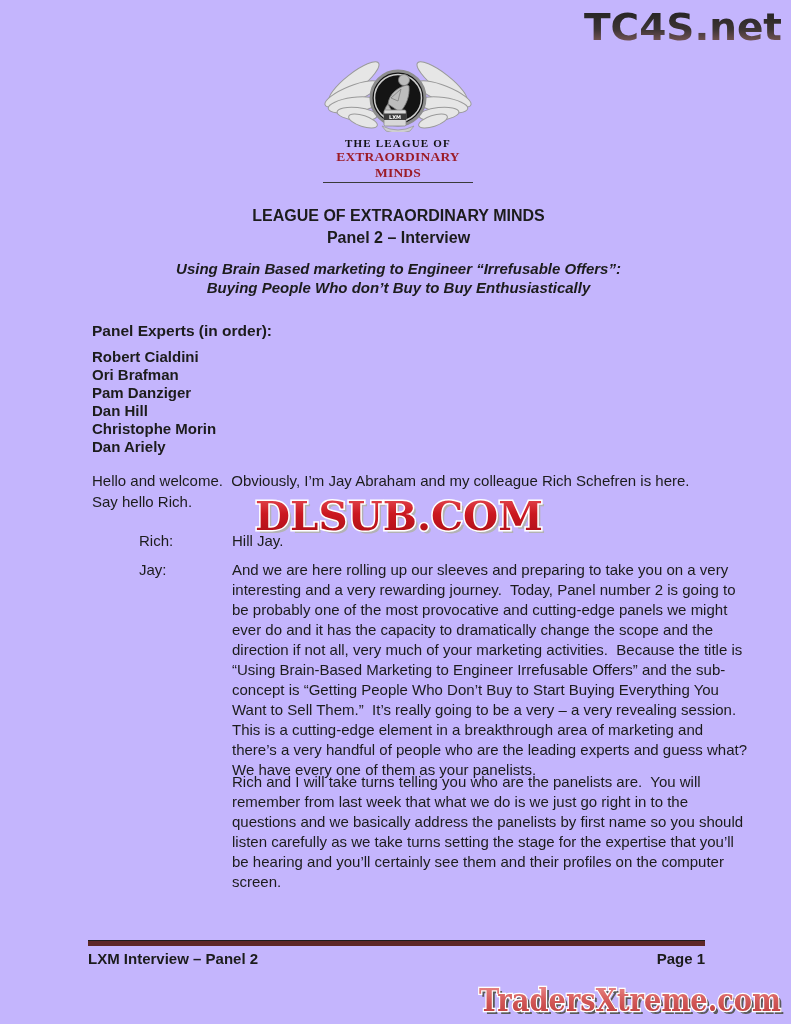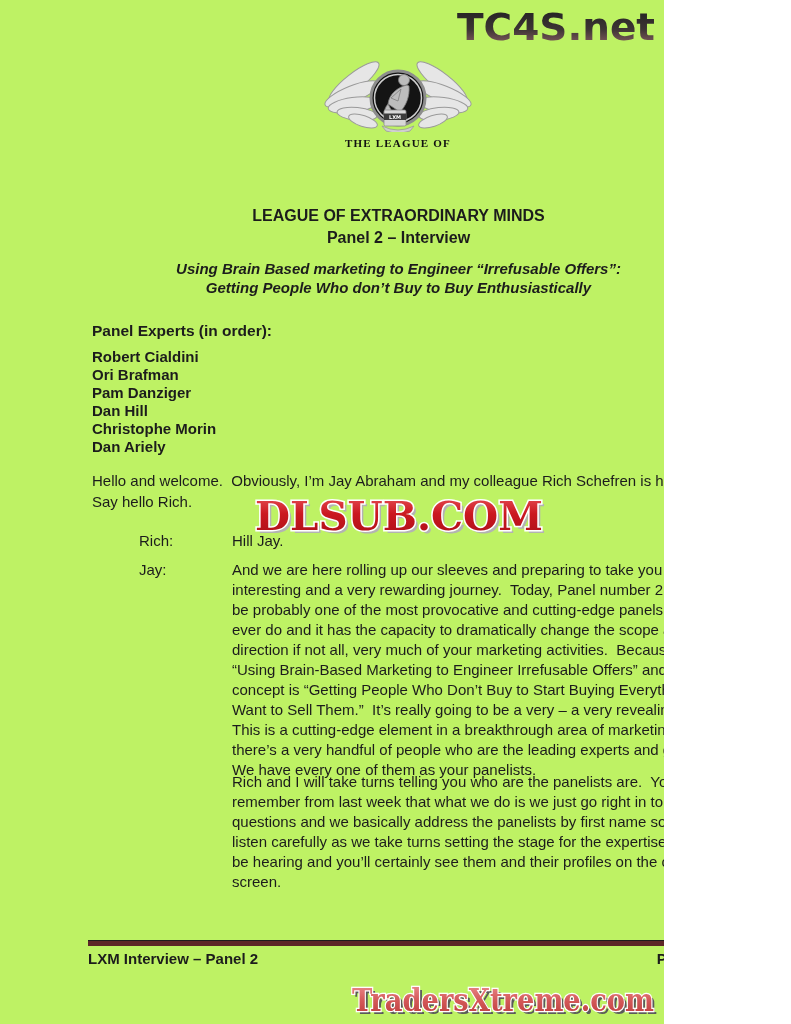--- a/index.html
+++ b/index.html
@@ -1,20 +1,20 @@
 <!DOCTYPE html>
 <html><head>
 <meta charset="utf-8">
 <style>
   * { margin:0; padding:0; box-sizing:border-box; }
   html,body { background:#ffffff; }
   .page {
     position:relative;
-    width:664px; height:1024px;
-    background:#bef264;
+    width:791px; height:1024px;
+    background:#c4b5fd;
     font-family:"Liberation Sans", sans-serif;
     color:#1c1c1c;
     overflow:hidden;
   }
 
   
   .wm-top { position:absolute; top:2px; right:2px; }
   .wm-mid { position:absolute; left:250px; top:493px; }
   .wm-bot { position:absolute; right:1px; top:981px; }
 
@@ -114,30 +114,31 @@
         <path d="M77 29 L67 38 L74 41 Z"></path>
         <path d="M64 44 C59 50, 59 57, 63 62 L72 59 Z"></path>
       </g>
 
       <rect x="60" y="50" width="22" height="16" rx="1.5" fill="#d8d8d8" stroke="#8a8a8a" stroke-width="0.8"></rect>
       <rect x="60" y="53.5" width="22" height="6.5" fill="#3c3c3c"></rect>
       <text x="71" y="58.8" text-anchor="middle" font-family="DejaVu Sans, sans-serif" font-size="5" font-weight="bold" fill="#ffffff">LXM</text>
       <path d="M58 66 Q74 74 90 66 L86 71 Q74 75 62 71 Z" fill="#cfcfcf" stroke="#9a9a9a" stroke-width="0.8"></path>
     </svg>
     <div class="logo-line1">THE LEAGUE OF</div>
+    <div><span class="logo-line2">EXTRAORDINARY MINDS</span></div>
   </div>
 
   <div class="content centered doc-title" style="position:absolute;">
     <div>LEAGUE OF EXTRAORDINARY MINDS</div>
     <div>Panel 2 – Interview</div>
   </div>
 
   <div class="content centered doc-sub" style="position:absolute;">
     <div>Using Brain Based marketing to Engineer “Irrefusable Offers”:</div>
-    <div>Getting People Who don’t Buy to Buy Enthusiastically</div>
+    <div>Buying People Who don’t Buy to Buy Enthusiastically</div>
   </div>
 
   <div class="content experts-hd" style="position:absolute;">Panel Experts (in order):</div>
   <div class="content intro" style="position:absolute;">Hello and welcome.  Obviously, I’m Jay Abraham and my colleague Rich Schefren is here.  Say hello Rich.</div>
 
   <div class="content experts-ls" style="position:absolute;">
     <div>Robert Cialdini</div>
     <div>Ori Brafman</div>
     <div>Pam Danziger</div>
     <div>Dan Hill</div>

